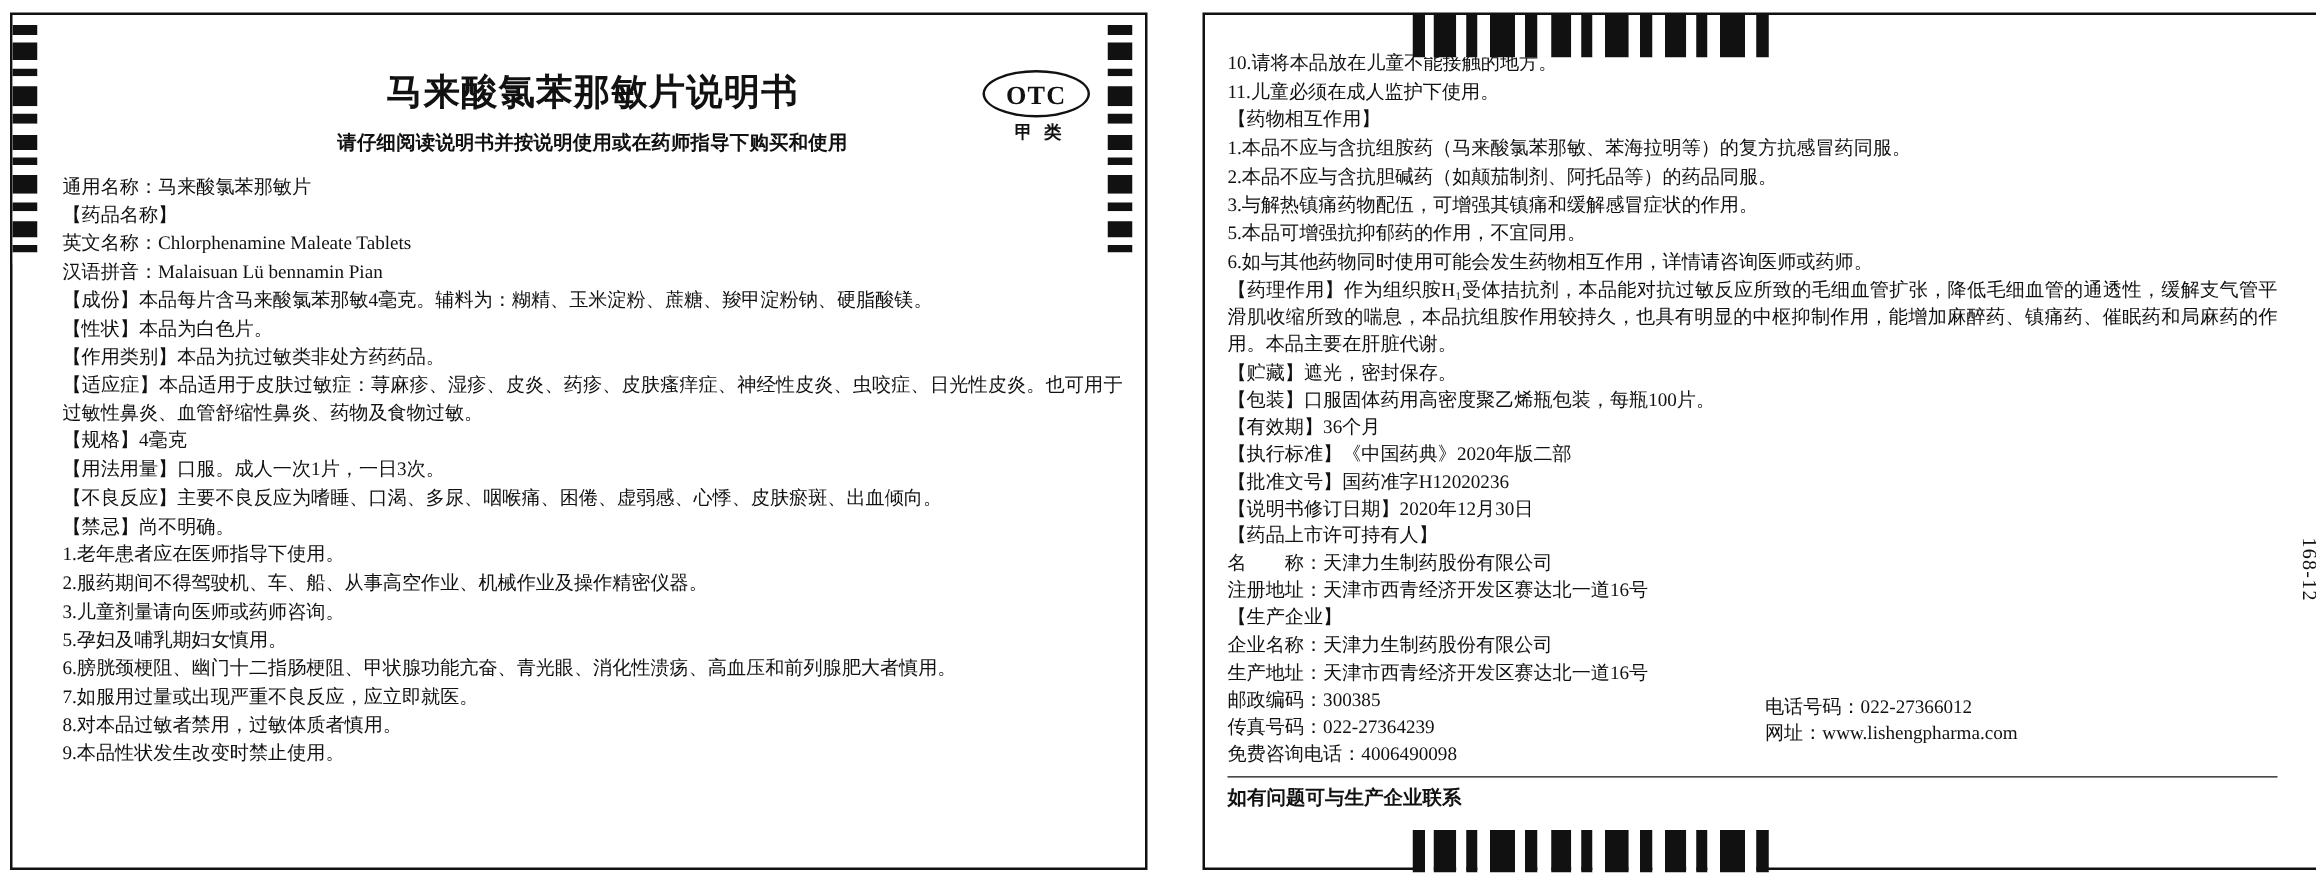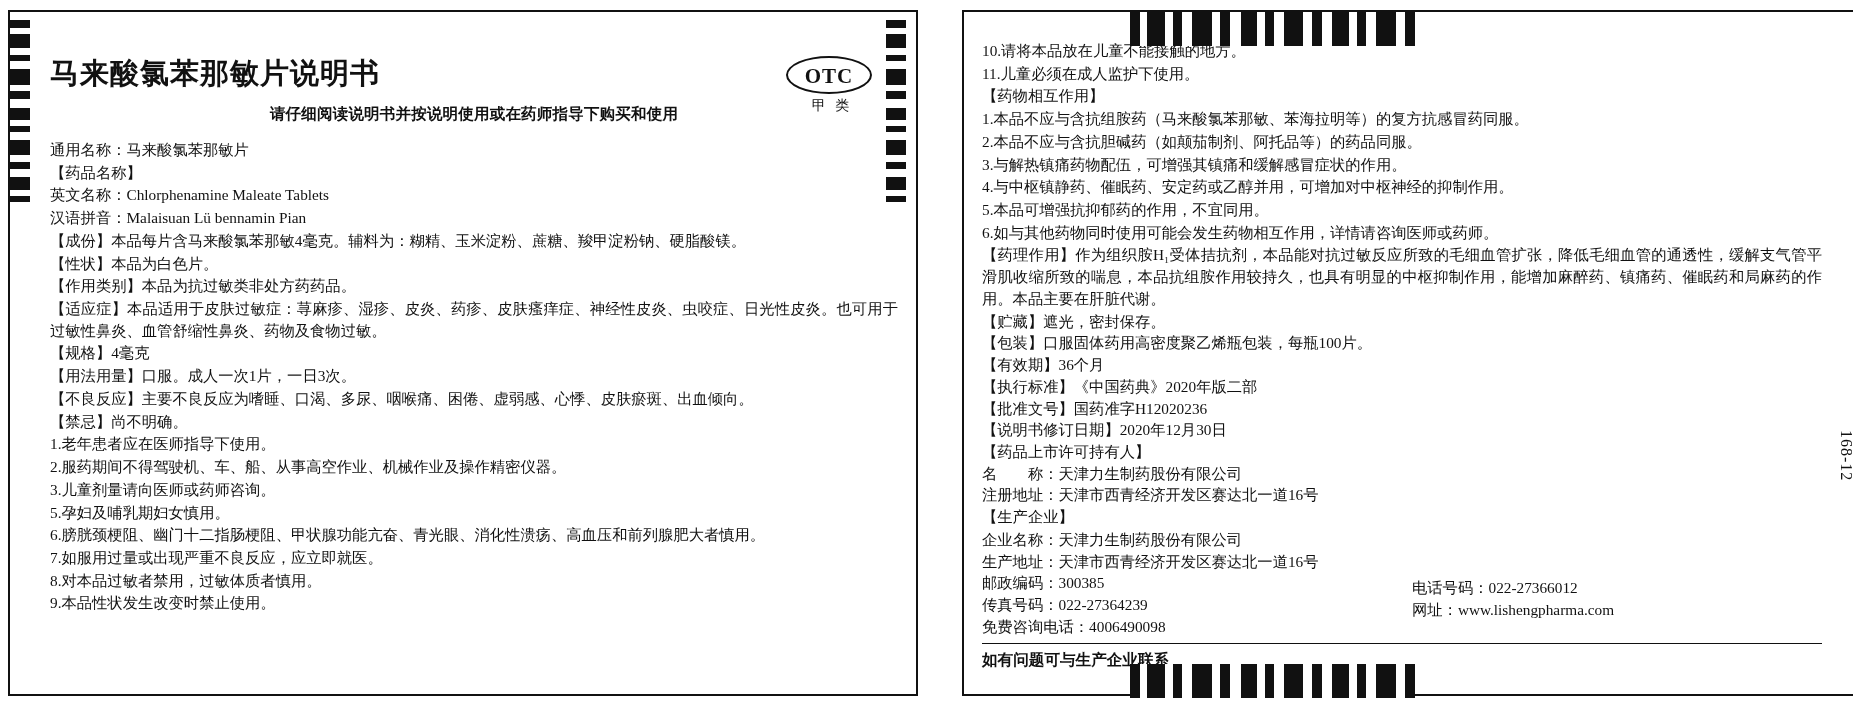--- a/index.html
+++ b/index.html
@@ -92,21 +92,21 @@
 
   
   .left-inner {
     position: absolute;
     left: 40px;
     top: 14px;
     width: 848px;
     height: 656px;
   }
   .doc-title {
-    text-align: left;
+    text-align: center;
     font-size: 29px;
     font-weight: bold;
     letter-spacing: 1px;
     margin: 28px 0 0 0;
     font-family: "Liberation Serif", "DejaVu Serif", serif;
   }
   .doc-subtitle {
     text-align: center;
     font-size: 15.5px;
     font-weight: bold;
@@ -129,20 +129,21 @@
     font-weight: bold;
     line-height: 36px;
     letter-spacing: 1px;
     font-family: "Liberation Serif", "DejaVu Serif", serif;
     box-sizing: border-box;
   }
   .otc-sub {
     font-size: 14px;
     margin-top: 3px;
     letter-spacing: 3px;
+    font-weight: bold;
   }
 
   .body-text {
     margin-top: 14px;
     font-size: 15.3px;
     line-height: 1.42;
   }
   .body-text p {
     margin: 0 0 1px 0;
     text-align: justify;
@@ -295,21 +296,20 @@
   <div class="panel panel-right">
     <div class="right-inner">
 
       <p>10.请将本品放在儿童不能接触的地方。</p>
       <p>11.儿童必须在成人监护下使用。</p>
 
       <p>【药物相互作用】</p>
       <p>1.本品不应与含抗组胺药（马来酸氯苯那敏、苯海拉明等）的复方抗感冒药同服。</p>
       <p>2.本品不应与含抗胆碱药（如颠茄制剂、阿托品等）的药品同服。</p>
       <p>3.与解热镇痛药物配伍，可增强其镇痛和缓解感冒症状的作用。</p>
-      <p>4.与中枢镇静药、催眠药、安定药或乙醇并用，可增加对中枢神经的抑制作用。</p>
       <p>5.本品可增强抗抑郁药的作用，不宜同用。</p>
       <p>6.如与其他药物同时使用可能会发生药物相互作用，详情请咨询医师或药师。</p>
 
       <p>【药理作用】作为组织胺H₁受体拮抗剂，本品能对抗过敏反应所致的毛细血管扩张，降低毛细血管的通透性，缓解支气管平滑肌收缩所致的喘息，本品抗组胺作用较持久，也具有明显的中枢抑制作用，能增加麻醉药、镇痛药、催眠药和局麻药的作用。本品主要在肝脏代谢。</p>
 
       <div class="kv-row">
         <span class="kv-key">【贮藏】</span>
         <span>遮光，密封保存。</span>
       </div>
       <div class="kv-row">

